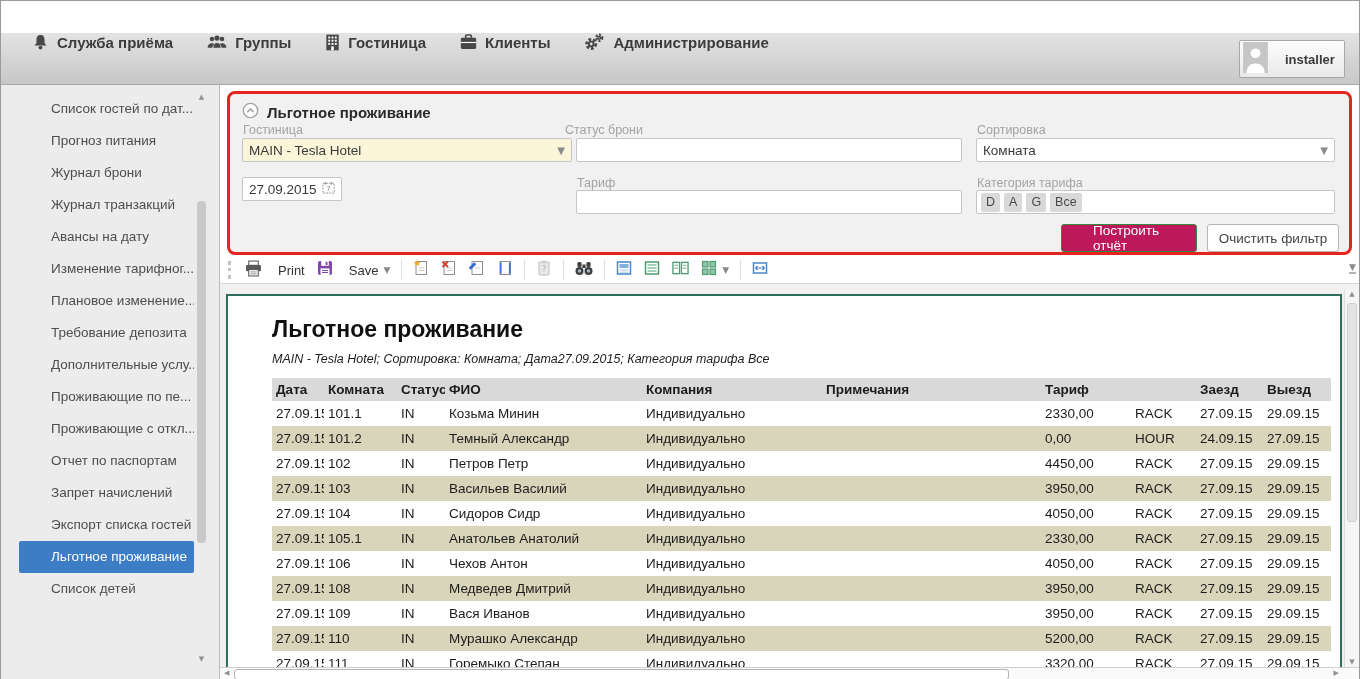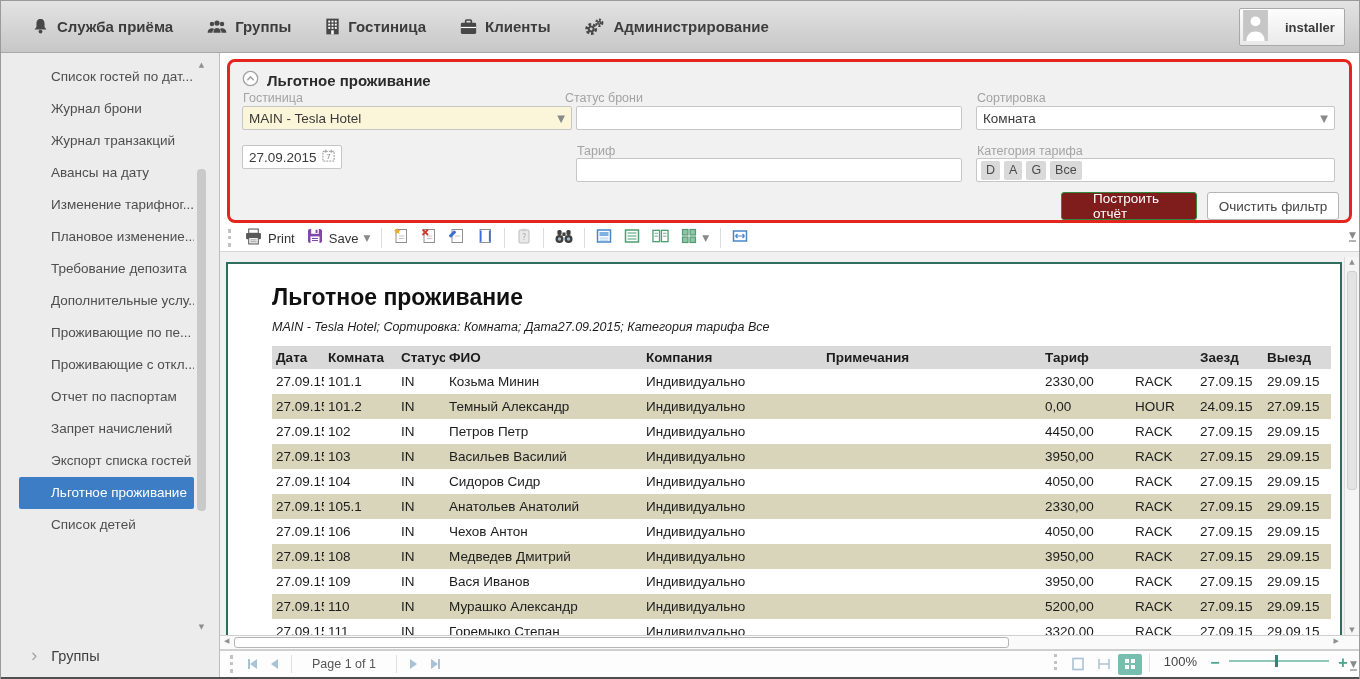--- a/index.html
+++ b/index.html
@@ -1,21 +1,21 @@
 <!DOCTYPE html>
 <html><head>
 <meta charset="utf-8">
 <style>
   * { margin:0; padding:0; box-sizing:border-box; }
   html,body { width:1360px; height:679px; overflow:hidden; }
   body { font-family:"Liberation Sans","DejaVu Sans",sans-serif; background:#fff; }
   .window { position:relative; width:1360px; height:679px; border:1px solid #9a9a9a; }
 
   
-  .topnav { position:relative; height:52px; background:linear-gradient(#e3e3e3,#c7c7c7); border-bottom:1px solid #a8a8a8; display:flex; align-items:center; }
+  .topnav { position:relative; height:52px; background:linear-gradient(#e3e3e3,#c7c7c7); border-bottom:1px solid #a8a8a8; display:flex; align-items:flex-start;margin-top:32px; }
   .nav-tabs { display:flex; padding-left:14px; }
   .nav-item { position:relative; display:flex; align-items:center; padding:0 17px; cursor:pointer; }
   .nav-item .nicon { display:inline-flex; margin-right:8px; }
   .nav-item .nlabel { font-size:15px; font-weight:600; color:#3c3c3c; }
   .nav-item.active::after { content:""; position:absolute; left:12px; right:12px; bottom:0; height:4px; background:#e84b35; }
   .user-box { position:absolute; right:14px; top:7px; width:106px; height:38px; border:1px solid #a8a8a8; border-radius:2px; background:linear-gradient(#fdfdfd,#e9e9e9); display:flex; align-items:center; padding:2px 6px 2px 3px; cursor:pointer; }
   .user-name { font-size:13px; font-weight:700; color:#3a3a3a; margin-left:5px;padding-left:12px; }
 
   
   .layout { display:flex; height:624px; }
@@ -39,28 +39,28 @@
   .f-head { position:absolute; left:12px; top:8px; display:flex; align-items:center; }
   .f-title { font-size:15px; font-weight:700; color:#2b2b2b; margin-left:8px; }
   .f-label { position:absolute; font-size:12.5px; color:#a3a3a3; }
   .f-field { position:absolute; height:24px; background:#fff; border:1px solid #c6c6c6; border-radius:2px; font-size:13.5px; color:#3a3a3a; display:flex; align-items:center; padding:0 6px; }
   .f-select { justify-content:space-between; cursor:pointer; }
   .f-select .ddarrow { color:#8a8a8a; font-size:10px; font-family:"DejaVu Sans",sans-serif; }
   .yellow { background:#fbf6d9; }
   .chipbox { padding:0 2px; }
   .chip { background:#d9d9d9; border-radius:2px; height:19px; line-height:19px; padding:0 5px; margin:0 2px; font-size:12.5px; color:#4a4a4a; cursor:pointer; }
   .btn { position:absolute; top:130px; height:28px; border-radius:3px; font-size:13.5px; display:flex; align-items:center; justify-content:center; cursor:pointer; }
-  .btn-build { right:152px; width:136px; background:#7f1d1d; border:1px solid #35893f; color:#fff;padding-left:31px; }
+  .btn-build { right:152px; width:136px; background:#be185d; border:1px solid #35893f; color:#fff;padding-left:31px; }
   .btn-clear { right:10px; width:132px; background:#fff; border:1px solid #b5b5b5; color:#444; }
 
   
   .toolbar { position:relative; height:27px; border-bottom:1px solid #d6d6d6; display:flex; align-items:center; padding-left:6px; flex:none; background:#fff; }
   .tb-handle { width:3px; height:18px; border-left:3px dotted #c3c3c3; margin:0 8px 0 2px; }
   .tb-btn { display:flex; align-items:center; padding:0 6px; height:24px; cursor:pointer; }
-  .tb-btn .tlabel { font-size:13px; color:#333; margin-left:6px; }
+  .tb-btn .tlabel { font-size:13px; color:#333; margin-left:16px; }
   .tb-btn .ddarrow { color:#8a8a8a; font-size:9px; margin-left:5px; font-family:"DejaVu Sans",sans-serif; }
   .tb-sep { width:1px; height:20px; background:#ddd; margin:0 5px; }
   .tb-overflow { position:absolute; right:3px; top:5px; font-size:9px; color:#8a8a8a; border-bottom:2px solid #b3b3b3; cursor:pointer; font-family:"DejaVu Sans",sans-serif; }
 
   
   .report-area { position:relative; flex:1; background:#f1f1f1; overflow:hidden; }
   .page { position:absolute; left:6px; right:17px; top:10px; height:520px; background:#fff; border:2px solid #2d6e5f; padding:20px 14px 0 44px; }
   .r-title { font-size:23px; font-weight:700; color:#101010; }
   .r-subtitle { font-size:12.5px; font-style:italic; color:#1d1d1d; margin-top:9px; }
   table.rep { border-collapse:collapse; table-layout:fixed; width:1059px; margin-top:12px; font-size:13.5px; color:#1c1c1c; }
@@ -184,20 +184,21 @@
           </svg></span>
       <span class="user-name">installer</span>
     </div>
   </header>
 
   <div class="layout">
 
     <aside class="sidebar">
       <div class="sb-items">
           <div class="sb-item">Список гостей по дат...</div>
+          <div class="sb-item">Прогноз питания</div>
           <div class="sb-item">Журнал брони</div>
           <div class="sb-item">Журнал транзакций</div>
           <div class="sb-item">Авансы на дату</div>
           <div class="sb-item">Изменение тарифног...</div>
           <div class="sb-item">Плановое изменение...</div>
           <div class="sb-item">Требование депозита</div>
           <div class="sb-item">Дополнительные услу...</div>
           <div class="sb-item">Проживающие по пе...</div>
           <div class="sb-item">Проживающие с откл...</div>
           <div class="sb-item">Отчет по паспортам</div>

